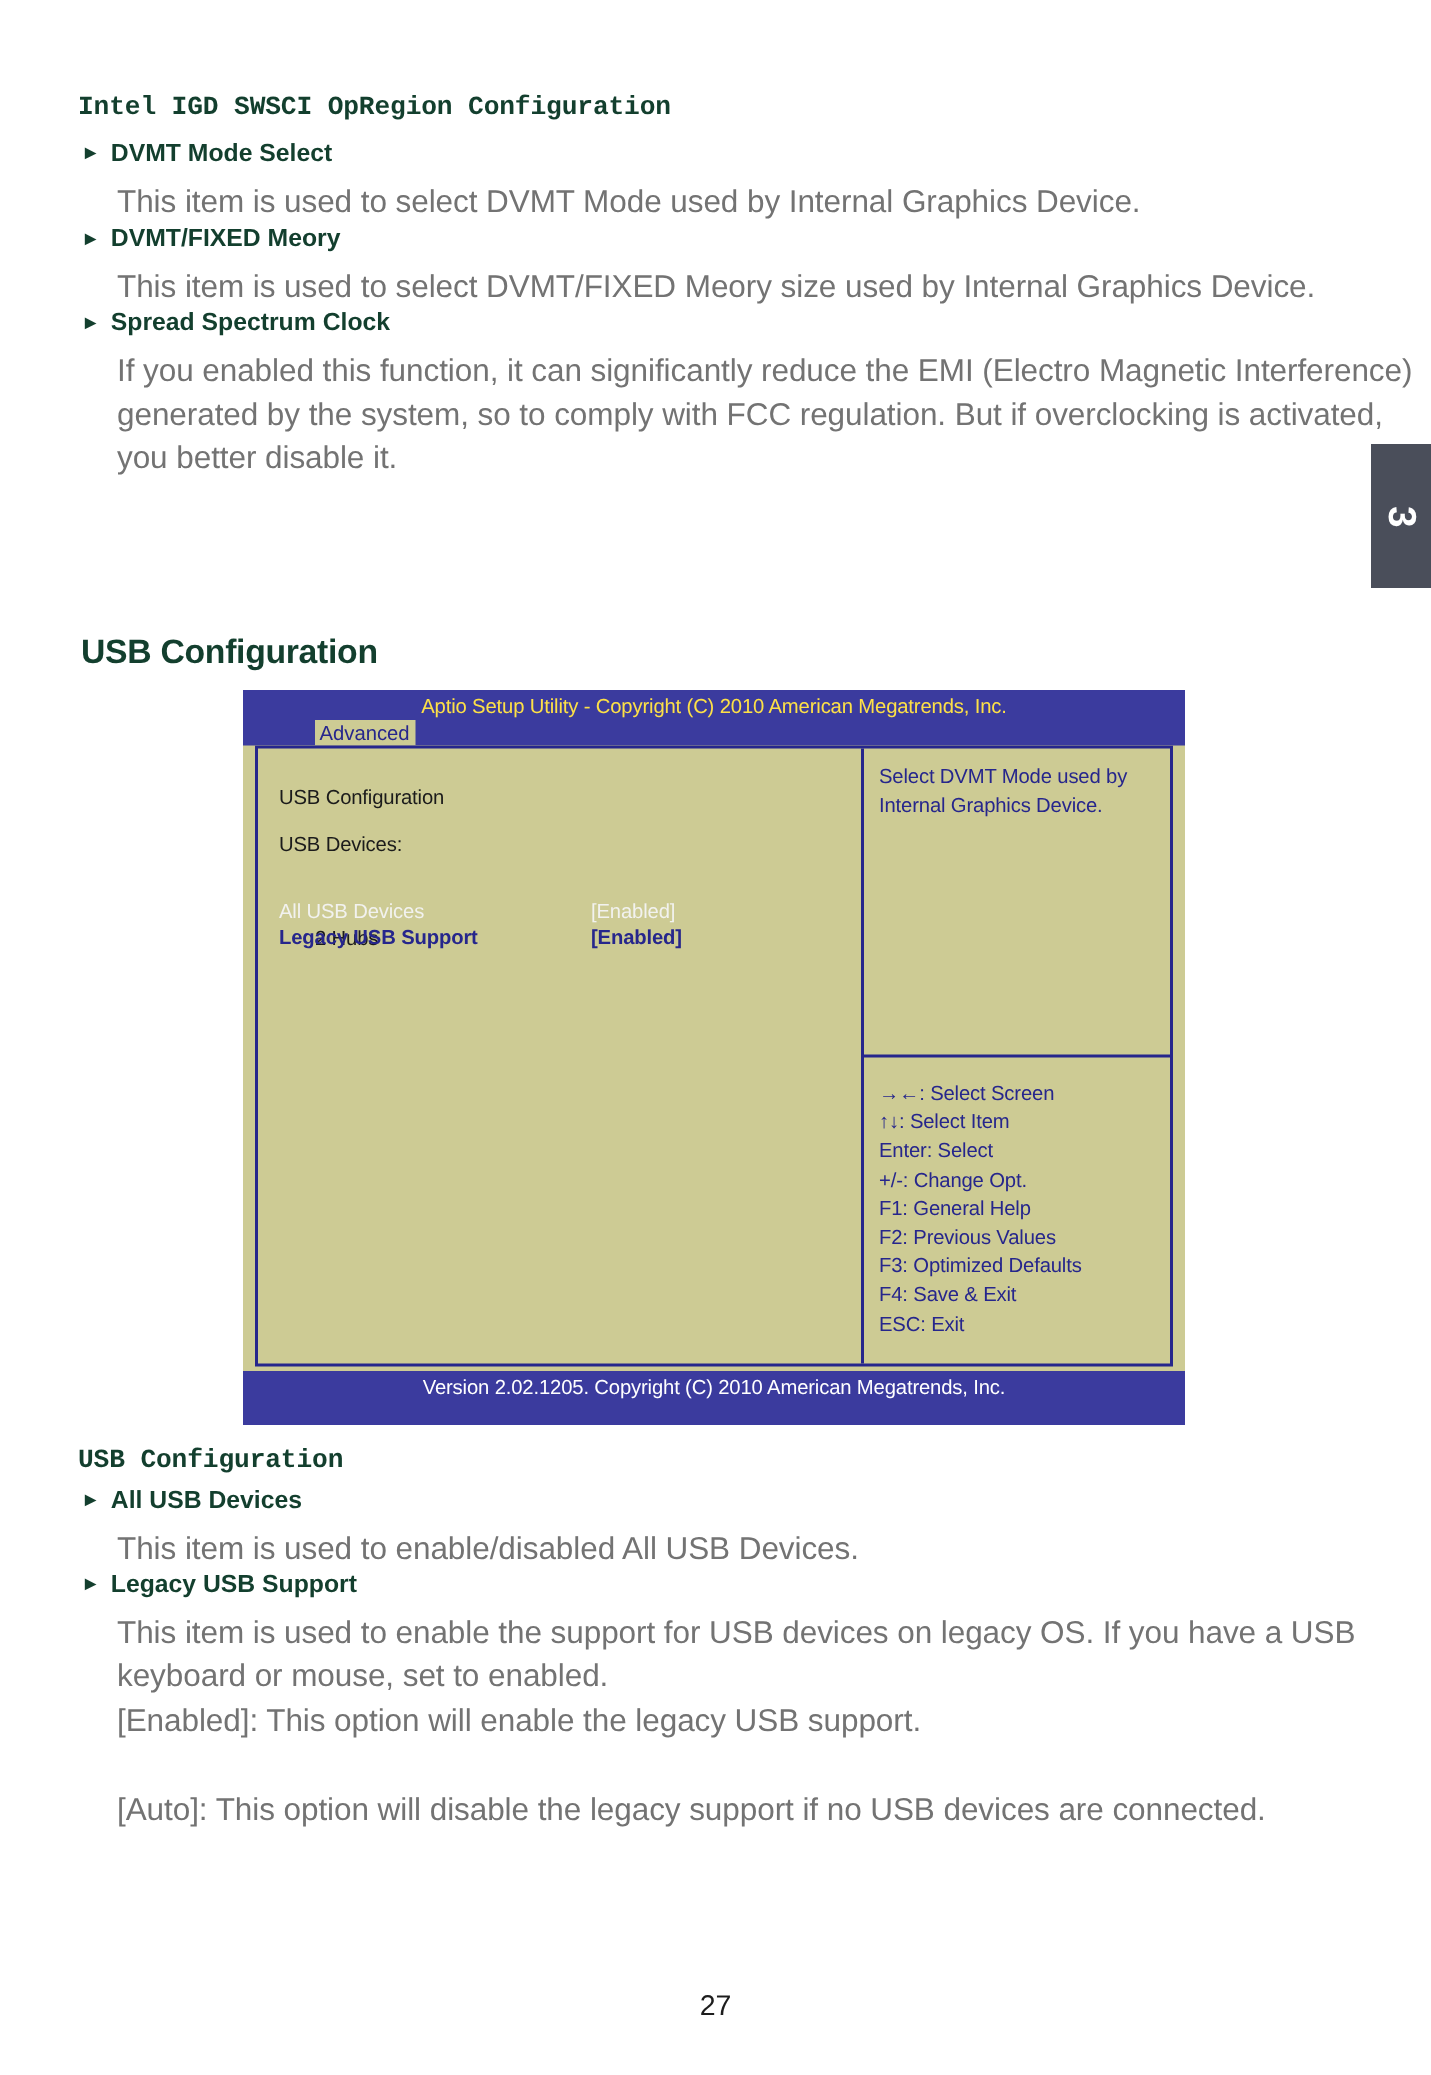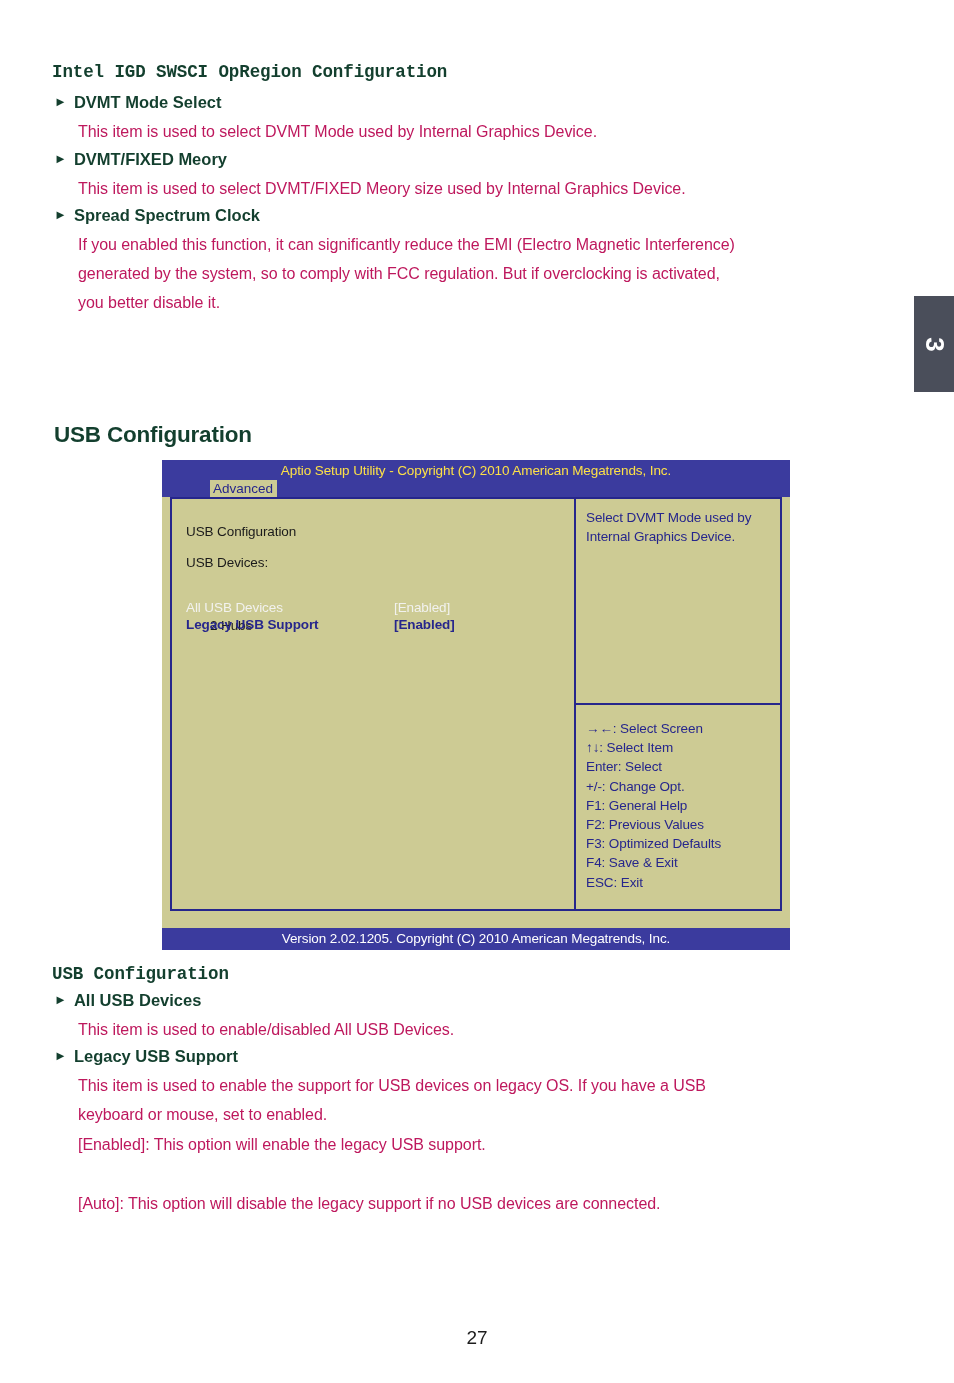--- a/index.html
+++ b/index.html
@@ -54,22 +54,22 @@
     gap: 7px;
   }
   .bullet-item .tri {
     font-size: 13px;
     line-height: 1;
     transform: translateY(-1px);
   }
 
   .body-line {
     position: absolute;
-    font-size: 16px;
-    color: #be185d;
+    font-size: 21px;
+    color: #737373;
     white-space: nowrap;
     letter-spacing: -0.05px;
   }
 
   
   .chapter-tab {
     position: absolute;
     left: 914px;
     top: 296px;
     width: 40px;
@@ -175,21 +175,21 @@
     line-height: 19.2px;
     white-space: nowrap;
     letter-spacing: -0.1px;
   }
 
   .bios-footer {
     position: absolute;
     left: 0;
     bottom: 0;
     width: 628px;
-    height: 22px;
+    height: 36px;
     background: #3b3b9e;
     color: #ffffff;
     font-size: 13.5px;
     text-align: center;
     line-height: 22px;
     letter-spacing: -0.1px;
   }
 
   
   .page-num {

